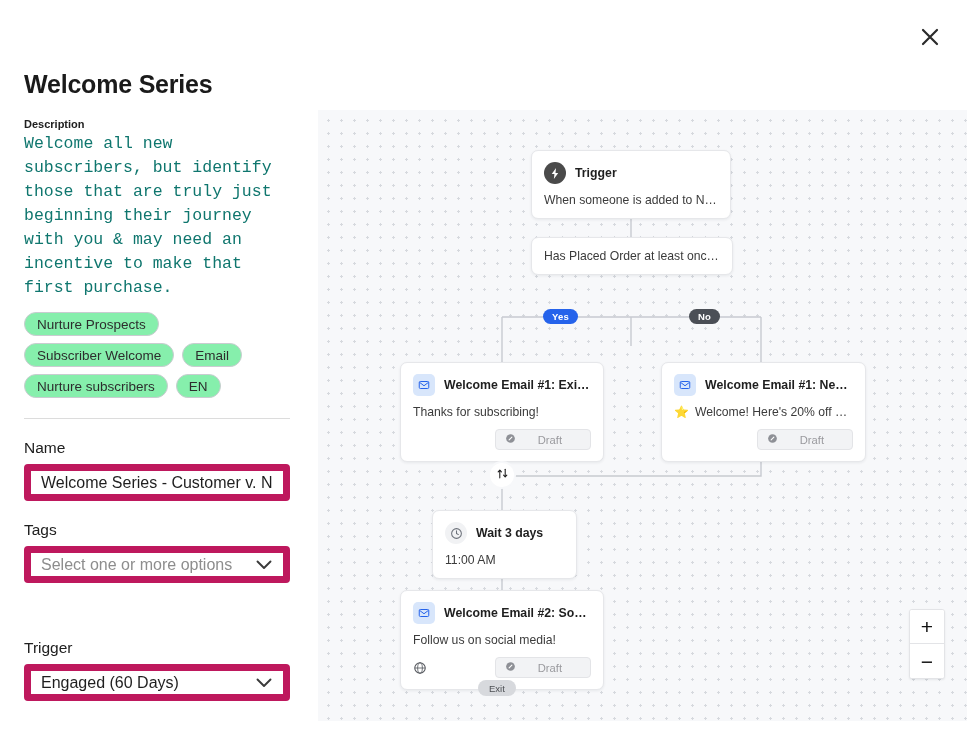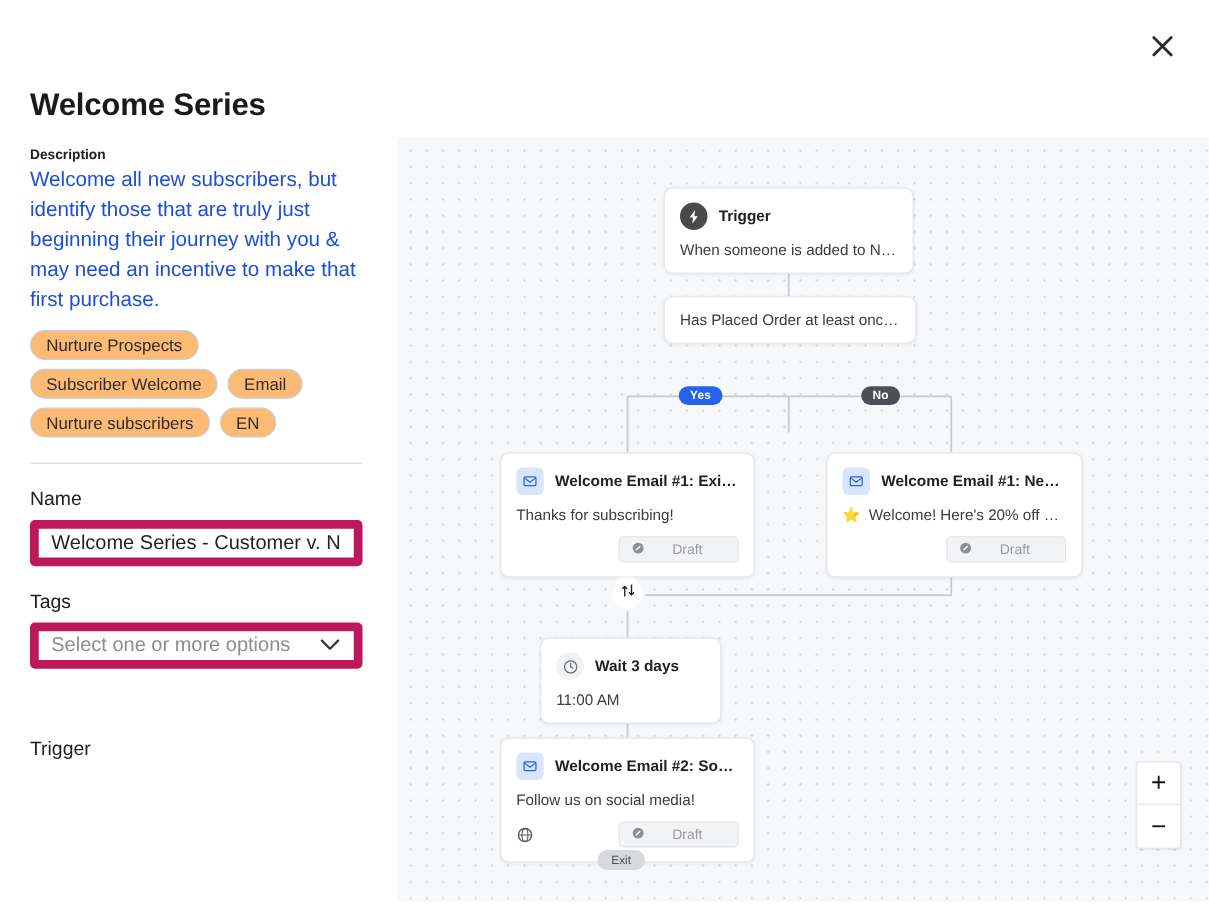--- a/index.html
+++ b/index.html
@@ -48,39 +48,40 @@
   }
   .section-label {
     font-size: 11px;
     font-weight: 700;
     color: #202020;
     margin: 0 0 2px 0;
   }
   .description-text {
     font-size: 16.5px;
     line-height: 24px;
-    color: #1d4ed8;
+    color: #0f766e;
     margin: 0 0 12px 0;
     max-width: 266px;
+    font-family: Liberation Mono, monospace;
   }
   .tag-rows { margin-top: 2px; }
   .tag-row {
     display: flex;
     gap: 8px;
     margin-bottom: 7px;
   }
   .tag {
     display: inline-flex;
     align-items: center;
     justify-content: center;
     height: 24px;
     padding: 0 12px;
     border: 1px solid #c9ccd0;
     border-radius: 13px;
-    background: #fdba74;
+    background: #86efac;
     font-size: 13.5px;
     color: #2d2d2d;
     white-space: nowrap;
   }
   .divider {
     height: 1px;
     background: #dcdcdc;
     margin: 20px 0 0 0;
     width: 266px;
   }
@@ -303,20 +304,28 @@
             <path d="M1.5 1.5 L8 8 L14.5 1.5" stroke="#3a3a3a" stroke-width="1.9" fill="none" stroke-linecap="round" stroke-linejoin="round"></path>
           </svg>
         </span>
       </div>
     </div>
 
     <div class="spacer-gap"></div>
 
     <div class="field-group">
       <div class="field-label">Trigger</div>
+      <div class="field-control">
+        <span class="field-value">Engaged (60 Days)</span>
+        <span class="chevron">
+          <svg width="16" height="10" viewBox="0 0 16 10">
+            <path d="M1.5 1.5 L8 8 L14.5 1.5" stroke="#3a3a3a" stroke-width="1.9" fill="none" stroke-linecap="round" stroke-linejoin="round"></path>
+          </svg>
+        </span>
+      </div>
     </div>
   </div>
 
   <div class="canvas">
 
     <svg class="edges">
       <g stroke="#c7cad0" stroke-width="1.4" fill="none">
 
         <path d="M313 106 L313 127"></path>
 

